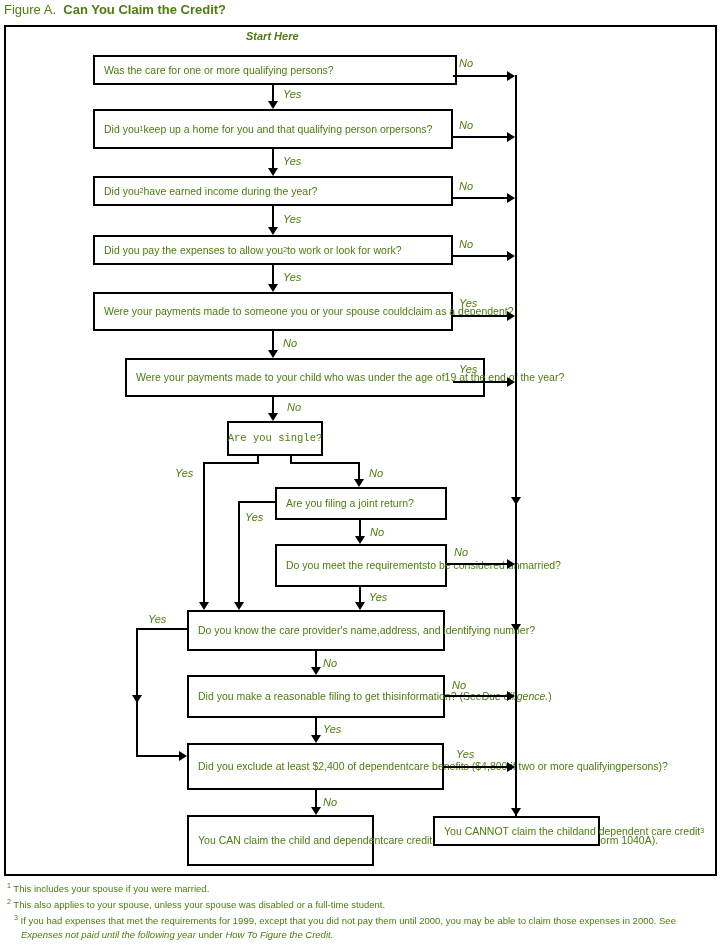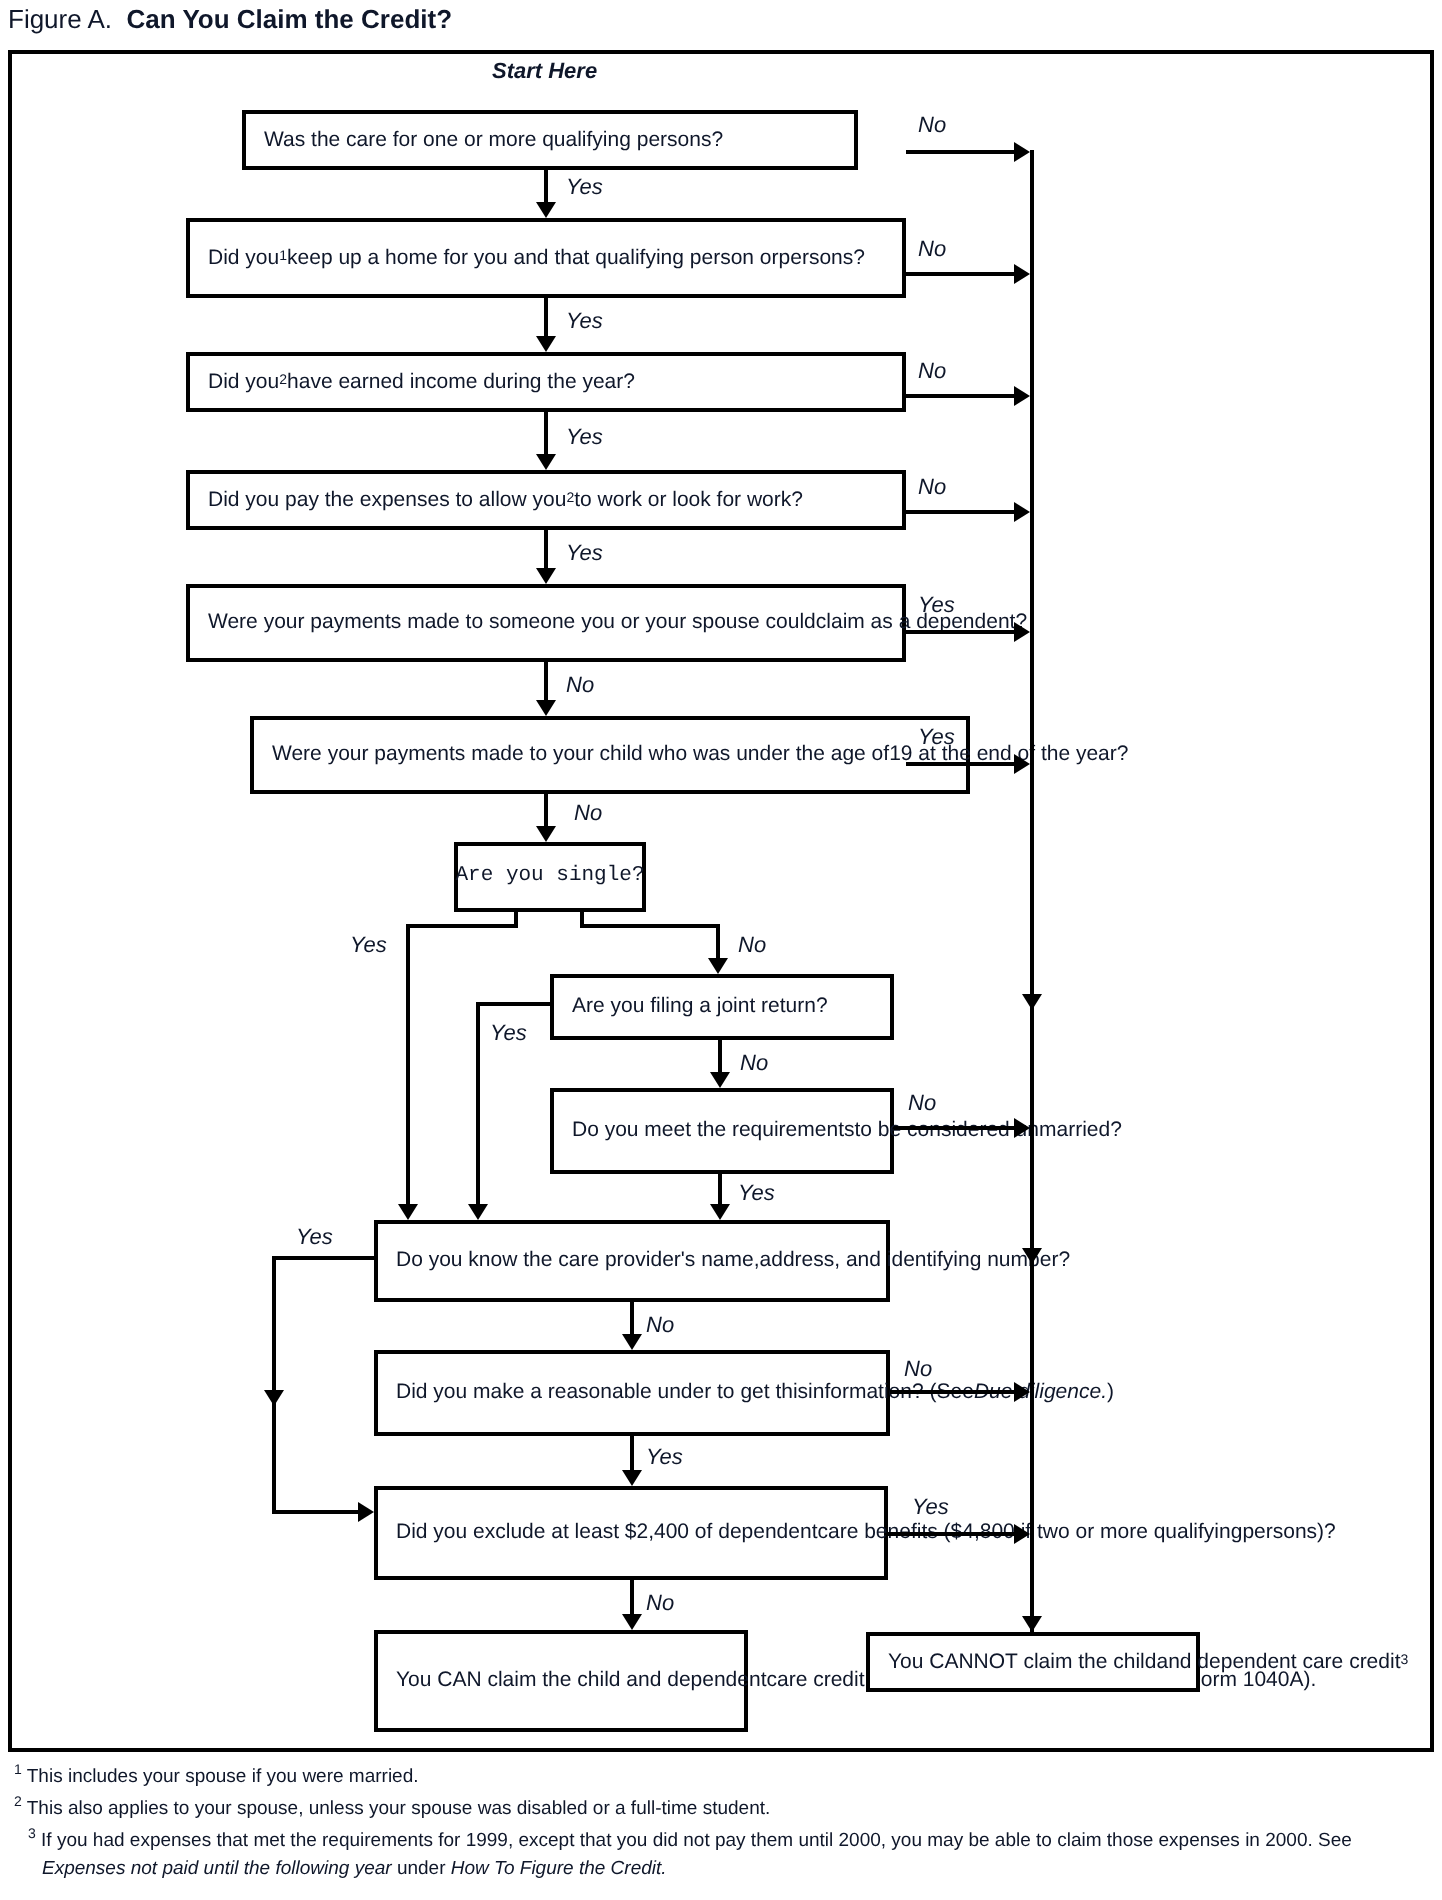--- a/index.html
+++ b/index.html
@@ -1,17 +1,17 @@
 <!DOCTYPE html>
 <html><head>
 <meta charset="utf-8">
 <style>
   html,body{margin:0;padding:0;background:#fff;}
   #stage{position:relative;width:721px;height:950px;background:#fff;overflow:hidden;
-         font-family:"Liberation Sans","DejaVu Sans",sans-serif;color:#0f172a;}
+         font-family:"Liberation Sans","DejaVu Sans",sans-serif;color:#4d7c0f;}
   .title{position:absolute;left:4px;top:2px;font-size:13px;white-space:nowrap;}
   .title b{font-weight:bold;}
   .chart-border{position:absolute;left:4px;top:25px;width:713px;height:851px;
                 border:2px solid #000;box-sizing:border-box;background:#fff;}
   .start{position:absolute;font-size:11px;font-weight:bold;font-style:italic;white-space:nowrap;}
   .box{position:absolute;border:2px solid #000;background:#fff;box-sizing:border-box;
        display:flex;align-items:center;padding:2px 9px;font-size:10.5px;line-height:13px;
        white-space:nowrap;}
   .box.center{justify-content:center;padding:2px 4px;}
   sup{font-size:7px;line-height:0;vertical-align:4px;}
@@ -29,21 +29,21 @@
 <body>
 
 <div id="stage">
 
   <div class="title"><span>Figure A.</span>&nbsp;&nbsp;<b>Can You Claim the Credit?</b></div>
 
   <div class="chart-border"></div>
 
   <div class="start" style="left:246px;top:30px;">Start Here</div>
 
-  <div class="box" style="left:93px;top:55px;width:308px;height:30px;margin-left:28px;">
+  <div class="box" style="left:93px;top:55px;width:364px;height:30px;">
       <span>Was the care for one or more qualifying persons?</span>
     </div>
   <div class="box" style="left:93px;top:109px;width:360px;height:40px;">
       <span>Did you</span>
       <sup>1</sup>
       <span> keep up a home for you and that qualifying person or</span>
       <br>
       <span>persons?</span>
     </div>
   <div class="box" style="left:93px;top:176px;width:360px;height:30px;">
@@ -76,21 +76,21 @@
       <span>Do you meet the requirements</span>
       <br>
       <span>to be considered unmarried?</span>
     </div>
   <div class="box" style="left:187px;top:610px;width:258px;height:41px;">
       <span>Do you know the care provider's name,</span>
       <br>
       <span>address, and identifying number?</span>
     </div>
   <div class="box" style="left:187px;top:675px;width:258px;height:43px;">
-      <span>Did you make a reasonable under to get this</span>
+      <span>Did you make a reasonable filing to get this</span>
       <br>
       <span>information? (See </span>
       <span style="font-style: italic;">Due diligence.</span>
       <span>)</span>
     </div>
   <div class="box" style="left:187px;top:743px;width:257px;height:47px;">
       <span>Did you exclude at least $2,400 of dependent</span>
       <br>
       <span>care benefits ($4,800 if two or more qualifying</span>
       <br>

